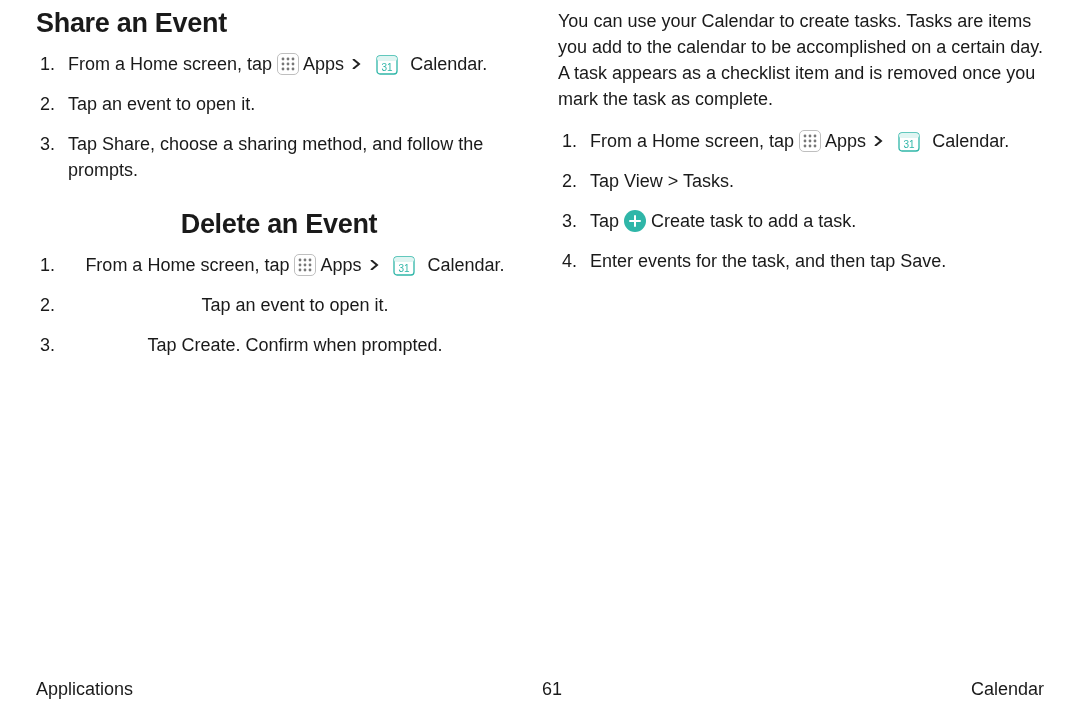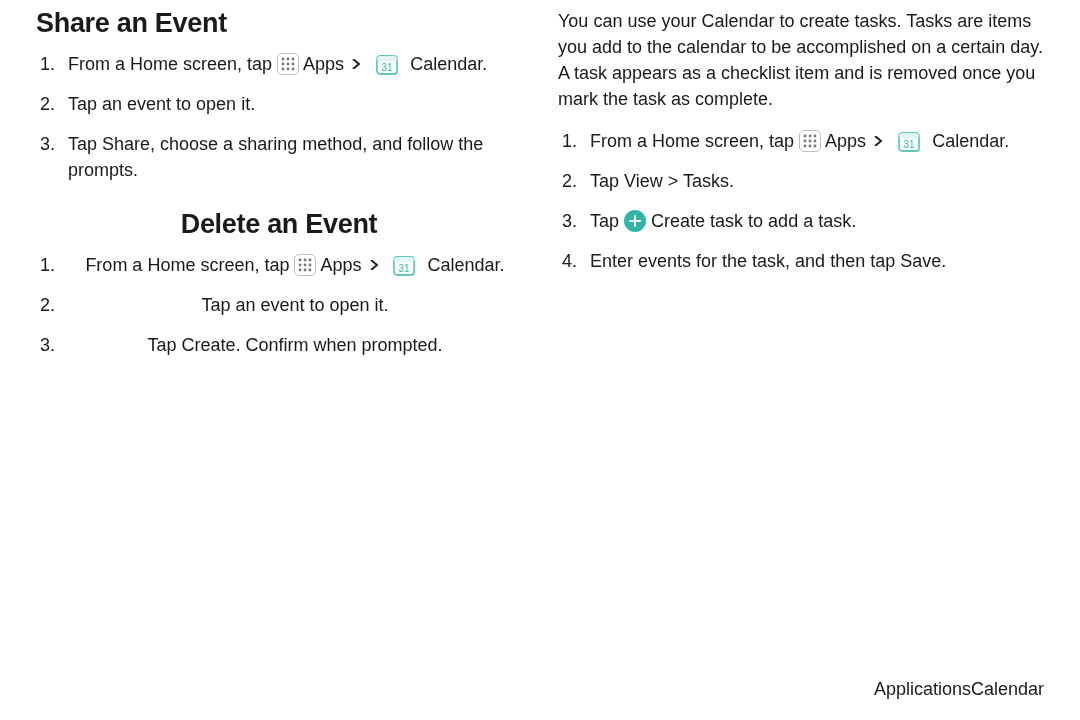--- a/index.html
+++ b/index.html
@@ -82,21 +82,21 @@
   .plus-icon {
     width: 22px; height: 22px;
     border-radius: 50%;
     background: #2fb6a8;
     color: #fff;
   }
   .plus-icon svg { width: 12px; height: 12px; }
 
   .footer {
     display: flex;
-    justify-content: flex-end;
+    justify-content: flex-start;
     align-items: baseline;
     font-size: 18px;
     padding-top: 8px;
   }
   .footer .center { flex: 1; text-align: center; }
 </style>
 </head>
 <body>
 
 <div class="columns">
@@ -240,14 +240,15 @@
         <li>
           <span>Enter events for the task, and then tap </span><b>Save</b><span>.</span>
         </li>
       </ol>
     </div>
   </div>
 </div>
 
 <div class="footer">
   <span>Applications</span>
+  <span class="center">61</span>
   <span>Calendar</span>
 </div>
 
 </body></html>

